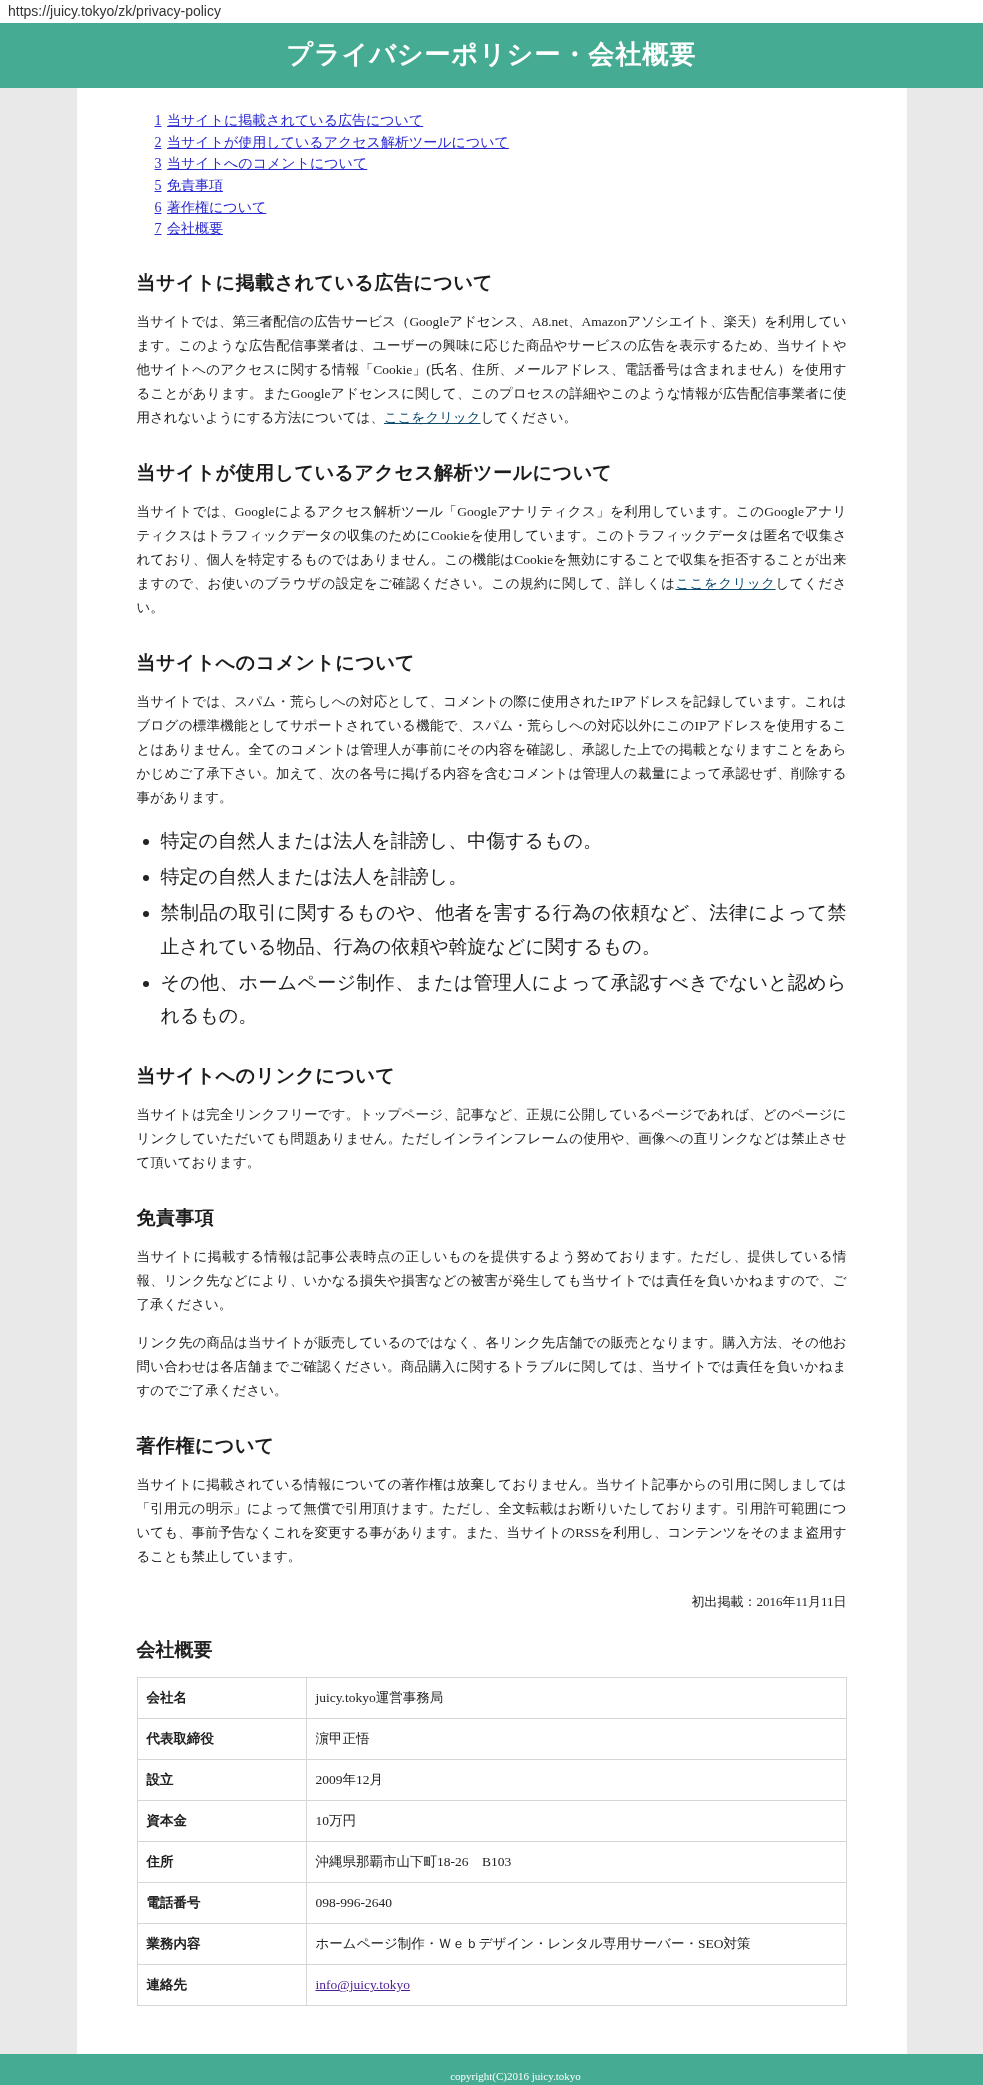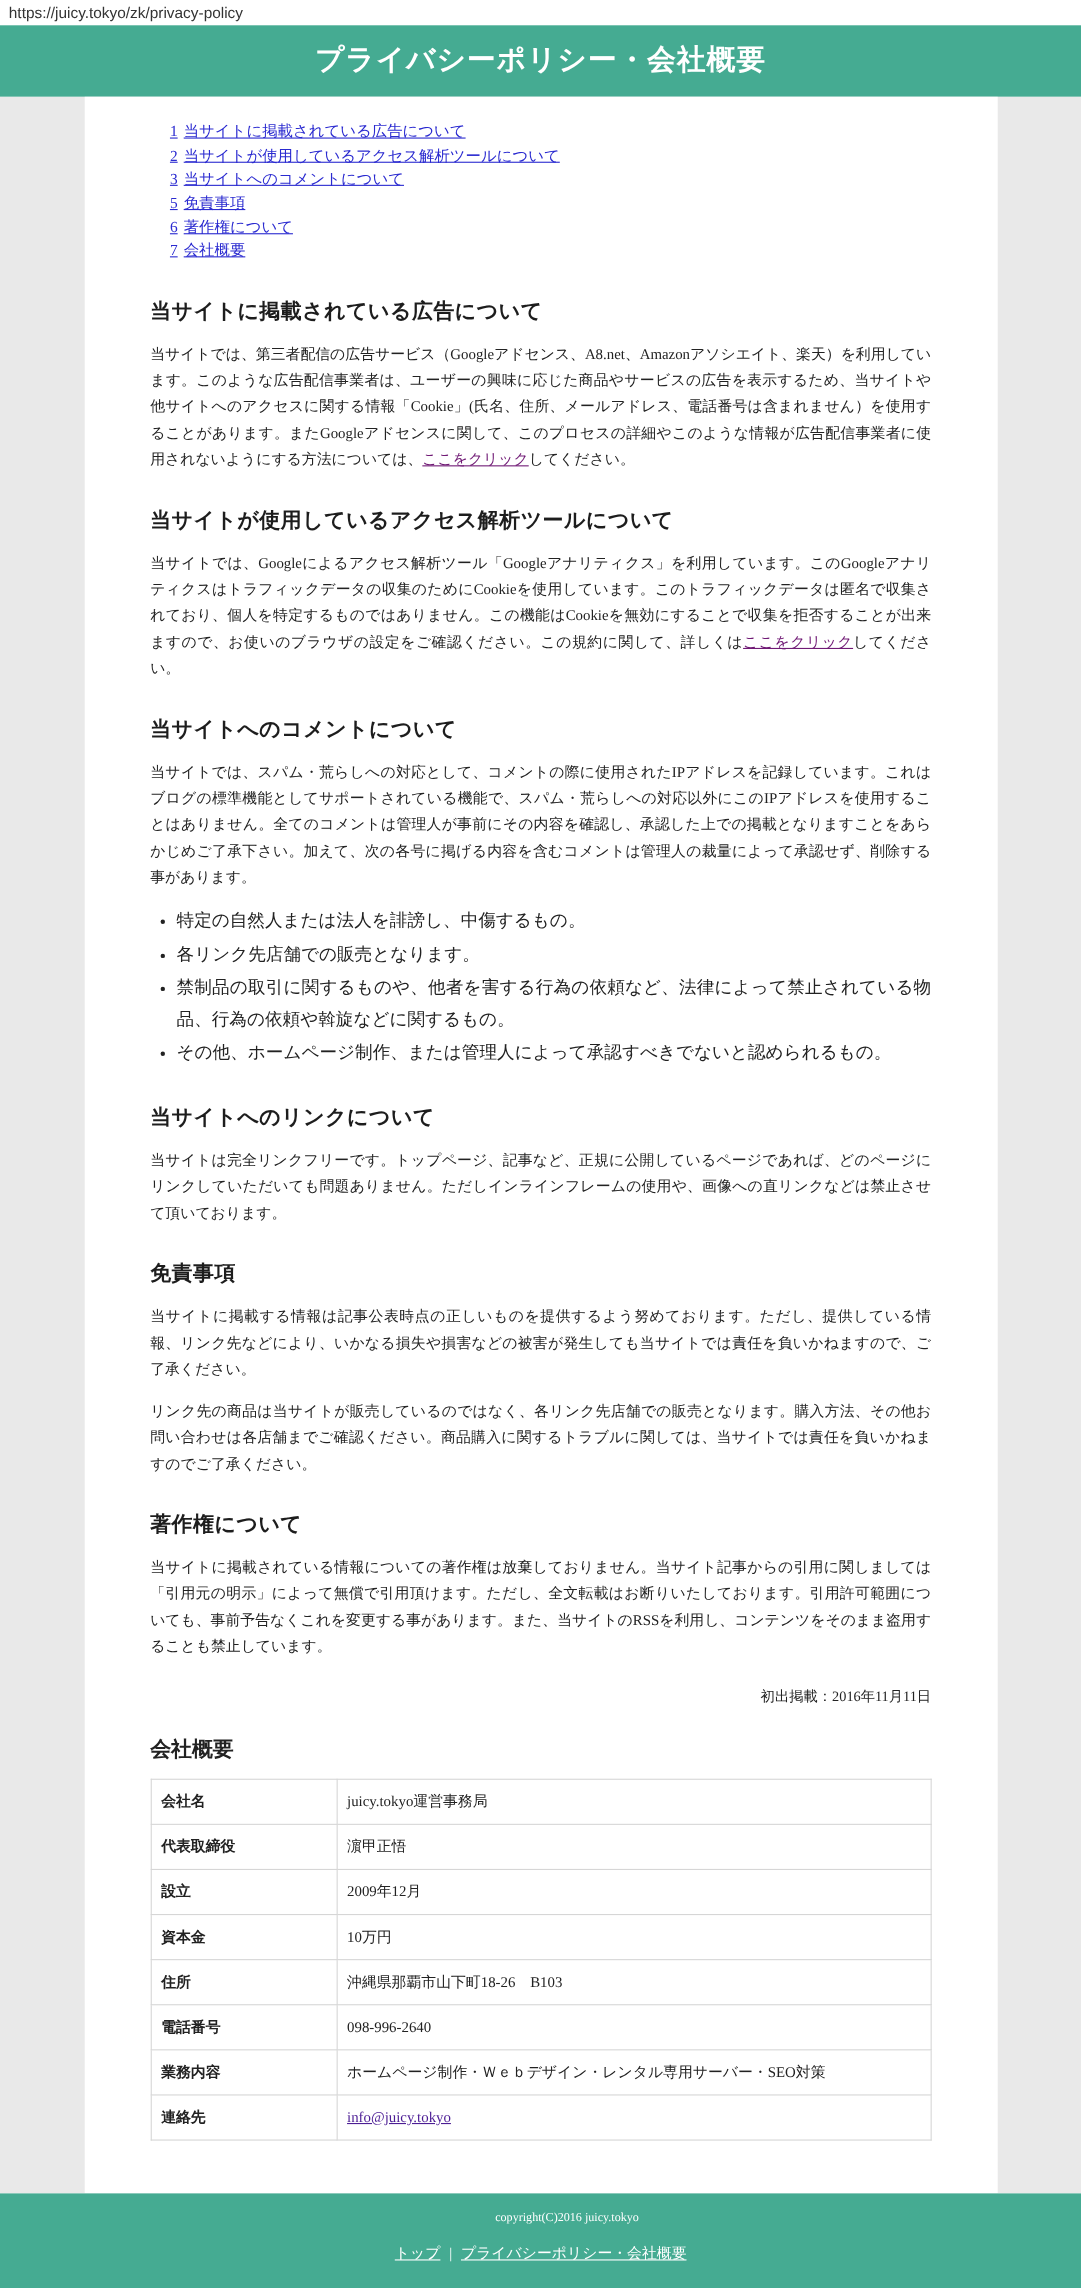--- a/index.html
+++ b/index.html
@@ -76,29 +76,29 @@
     letter-spacing: 0.5px;
   }
   p.para {
     font-size: 13.5px;
     line-height: 1.78;
     margin: 0 0 14px 0;
     text-align: justify;
     color: #222;
   }
   p.para a, .inline-link {
-    color: #701a75;
+    color: #0c4a6e;
     text-decoration: underline;
   }
   ul.bullets {
     margin: 6px 0 10px 0;
     padding-left: 24px;
   }
   ul.bullets li {
-    font-size: 16px;
+    font-size: 19px;
     line-height: 1.78;
     margin-bottom: 2px;
     text-align: justify;
   }
   .pubdate {
     text-align: right;
     font-size: 13px;
     margin: 24px 0 6px 0;
     color: #222;
   }
@@ -196,21 +196,21 @@
       <h2 class="sec">当サイトに掲載されている広告について</h2>
       <p class="para"><span>当サイトでは、第三者配信の広告サービス（Googleアドセンス、A8.net、Amazonアソシエイト、楽天）を利用しています。このような広告配信事業者は、ユーザーの興味に応じた商品やサービスの広告を表示するため、当サイトや他サイトへのアクセスに関する情報「Cookie」(氏名、住所、メールアドレス、電話番号は含まれません）を使用することがあります。またGoogleアドセンスに関して、このプロセスの詳細やこのような情報が広告配信事業者に使用されないようにする方法については、</span><a href="#">ここをクリック</a><span>してください。</span></p>
 
       <h2 class="sec">当サイトが使用しているアクセス解析ツールについて</h2>
       <p class="para"><span>当サイトでは、Googleによるアクセス解析ツール「Googleアナリティクス」を利用しています。このGoogleアナリティクスはトラフィックデータの収集のためにCookieを使用しています。このトラフィックデータは匿名で収集されており、個人を特定するものではありません。この機能はCookieを無効にすることで収集を拒否することが出来ますので、お使いのブラウザの設定をご確認ください。この規約に関して、詳しくは</span><a href="#">ここをクリック</a><span>してください。</span></p>
 
       <h2 class="sec">当サイトへのコメントについて</h2>
       <p class="para">当サイトでは、スパム・荒らしへの対応として、コメントの際に使用されたIPアドレスを記録しています。これはブログの標準機能としてサポートされている機能で、スパム・荒らしへの対応以外にこのIPアドレスを使用することはありません。全てのコメントは管理人が事前にその内容を確認し、承認した上での掲載となりますことをあらかじめご了承下さい。加えて、次の各号に掲げる内容を含むコメントは管理人の裁量によって承認せず、削除する事があります。</p>
       <ul class="bullets">
         <li>特定の自然人または法人を誹謗し、中傷するもの。</li>
-        <li>各リンク先店舗での販売となります。</li>
+        <li>特定の自然人または法人を誹謗し。</li>
         <li>禁制品の取引に関するものや、他者を害する行為の依頼など、法律によって禁止されている物品、行為の依頼や斡旋などに関するもの。</li>
         <li>その他、ホームページ制作、または管理人によって承認すべきでないと認められるもの。</li>
       </ul>
 
       <h2 class="sec">当サイトへのリンクについて</h2>
       <p class="para">当サイトは完全リンクフリーです。トップページ、記事など、正規に公開しているページであれば、どのページにリンクしていただいても問題ありません。ただしインラインフレームの使用や、画像への直リンクなどは禁止させて頂いております。</p>
 
       <h2 class="sec">免責事項</h2>
       <p class="para">当サイトに掲載する情報は記事公表時点の正しいものを提供するよう努めております。ただし、提供している情報、リンク先などにより、いかなる損失や損害などの被害が発生しても当サイトでは責任を負いかねますので、ご了承ください。</p>
       <p class="para">リンク先の商品は当サイトが販売しているのではなく、各リンク先店舗での販売となります。購入方法、その他お問い合わせは各店舗までご確認ください。商品購入に関するトラブルに関しては、当サイトでは責任を負いかねますのでご了承ください。</p>

